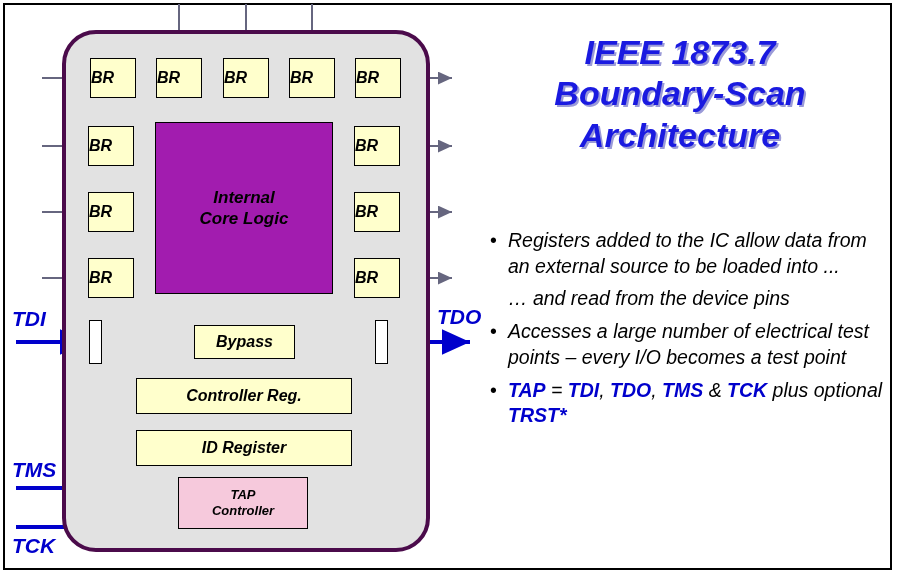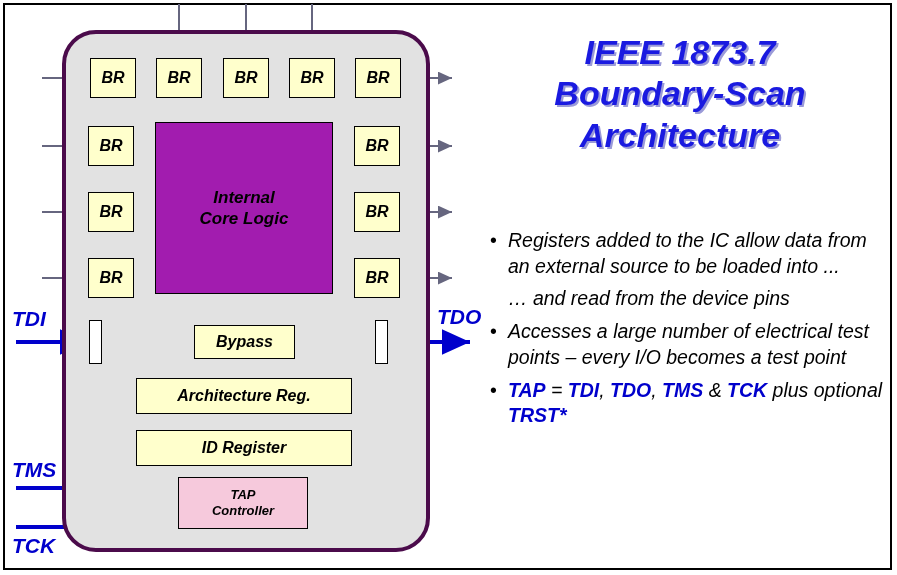--- a/index.html
+++ b/index.html
@@ -26,21 +26,21 @@
     box-sizing:border-box;
   }
 
   
   .br{
     position:absolute;
     width:46px;height:40px;
     background:#ffffcc;
     border:1.5px solid #000000;
     box-sizing:border-box;
-    display:flex;align-items:center;justify-content:center;
+    display:flex;align-items:center;justify-content:flex-start;
     font-style:italic;font-weight:bold;font-size:16px;color:#000;
   }
   .core{
     position:absolute;
     background:#a21caf;border:1.5px solid #000;
     box-sizing:border-box;
     display:flex;flex-direction:column;align-items:center;justify-content:center;
     font-style:italic;font-weight:bold;font-size:17px;line-height:1.25;color:#000;
   }
   .reg{
@@ -241,21 +241,21 @@
     <span>Core Logic</span>
   </div>
 
   <div class="pin" style="left:89px;top:320px;"></div>
   <div class="pin" style="left:375px;top:320px;"></div>
 
   <div class="reg" style="left:194px;top:325px;width:101px;height:34px;">
     <span>Bypass</span>
   </div>
   <div class="reg" style="left:136px;top:378px;width:216px;height:36px;">
-    <span>Architecture Reg.</span>
+    <span>Controller Reg.</span>
   </div>
   <div class="reg" style="left:136px;top:430px;width:216px;height:36px;">
     <span>ID Register</span>
   </div>
 
   <div class="tap" style="left:178px;top:477px;width:130px;height:52px;">
     <span>TAP</span>
     <span>Controller</span>
   </div>
 

